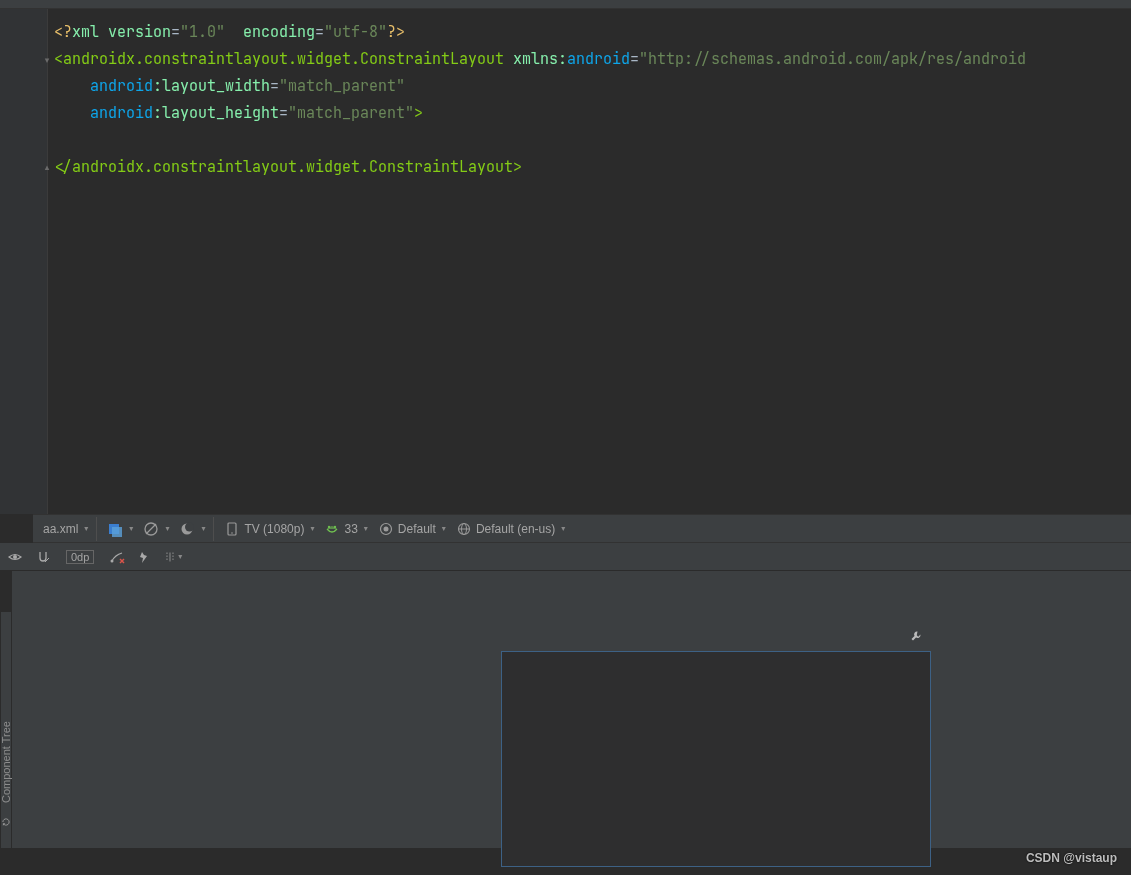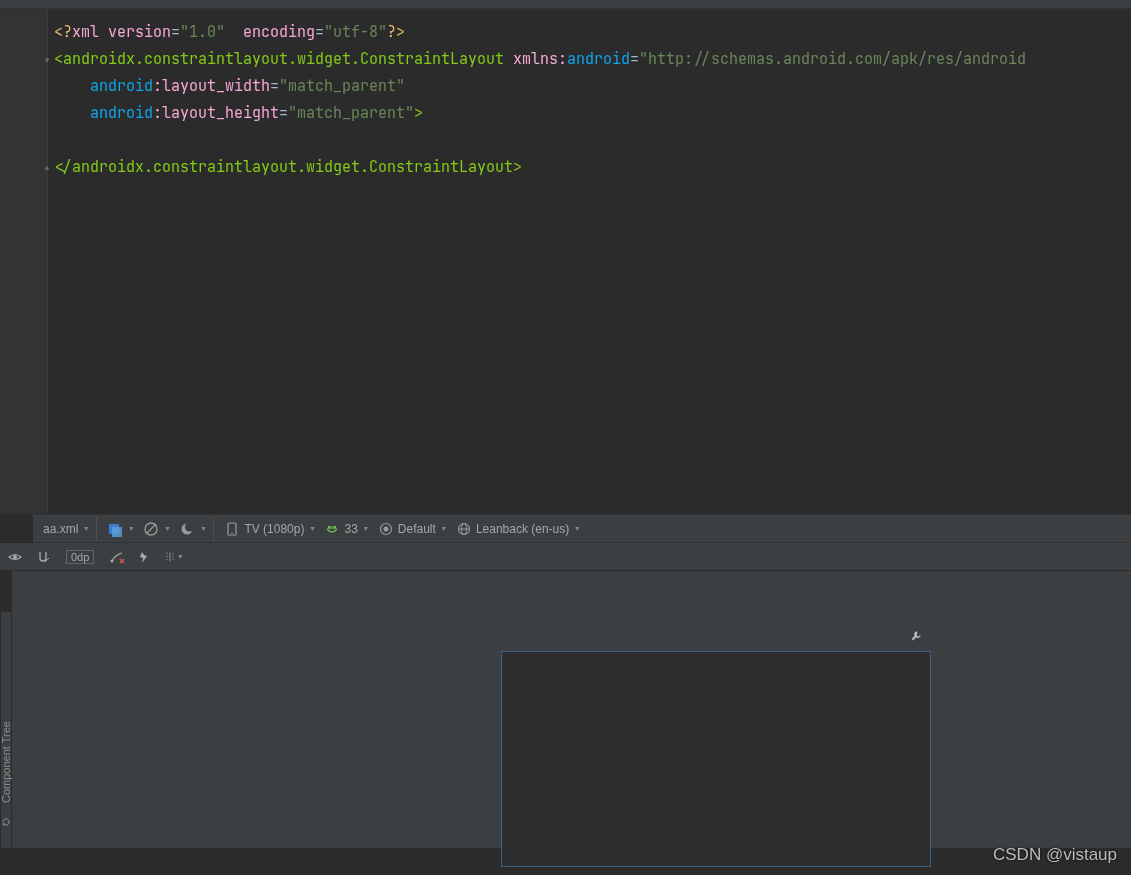--- a/index.html
+++ b/index.html
@@ -45,21 +45,21 @@
     flex: 1;
     padding: 10px 0 0 6px;
     font-family: "JetBrains Mono", Consolas, monospace;
     font-size: 15px;
     line-height: 27px;
     white-space: pre;
     overflow: hidden;
   }
   .tag { color: #84cc16; }
   .ns  { color: #0ea5e9; }
-  .attrname { color: #f9a8d4; }
+  .attrname { color: #86efac; }
   .eq { color: #a9b7c6; }
   .str { color: #6a8759; }
   .pi  { color: #e8bf6a; }
 
   
   .design-bar {
     height: 29px;
     background: #3c3f41;
     border-top: 1px solid #323232;
     border-bottom: 1px solid #323232;
@@ -158,23 +158,24 @@
     color:#888;
     transform: none;
   }
 
   
   .watermark {
     position: absolute;
     right: 14px;
     bottom: 10px;
     color: #bdbdbd;
-    font-size: 17px;
+    font-size: 12px;
     text-shadow: 0 0 2px #000;
     font-family: Arial;
+    font-weight: bold;
   }
 
   
   svg { display:block; }
 </style>
 </head>
 <body>
 
 <div class="topstrip"></div>
 
@@ -237,21 +238,21 @@
       </svg>
     <span>Default</span>
     <span class="chev">▾</span>
   </div>
   <div class="tb-item">
     <svg class="ico-svg" viewBox="0 0 16 16">
         <circle cx="8" cy="8" r="5.5" fill="none" stroke="#9a9a9a" stroke-width="1.1"></circle>
         <ellipse cx="8" cy="8" rx="2.5" ry="5.5" fill="none" stroke="#9a9a9a" stroke-width="1"></ellipse>
         <line x1="2.5" y1="8" x2="13.5" y2="8" stroke="#9a9a9a" stroke-width="1"></line>
       </svg>
-    <span>Leanback (en-us)</span>
+    <span>Default (en-us)</span>
     <span class="chev">▾</span>
   </div>
 </div>
 
 <div class="design-bar2">
   <div class="toggle-btn">
     <svg class="ico-svg" viewBox="0 0 16 16">
         <path d="M2 8 Q8 3 14 8 Q8 13 2 8 Z" fill="none" stroke="#a9a9a9" stroke-width="1.2"></path>
         <circle cx="8" cy="8" r="2" fill="#a9a9a9"></circle>
       </svg>

